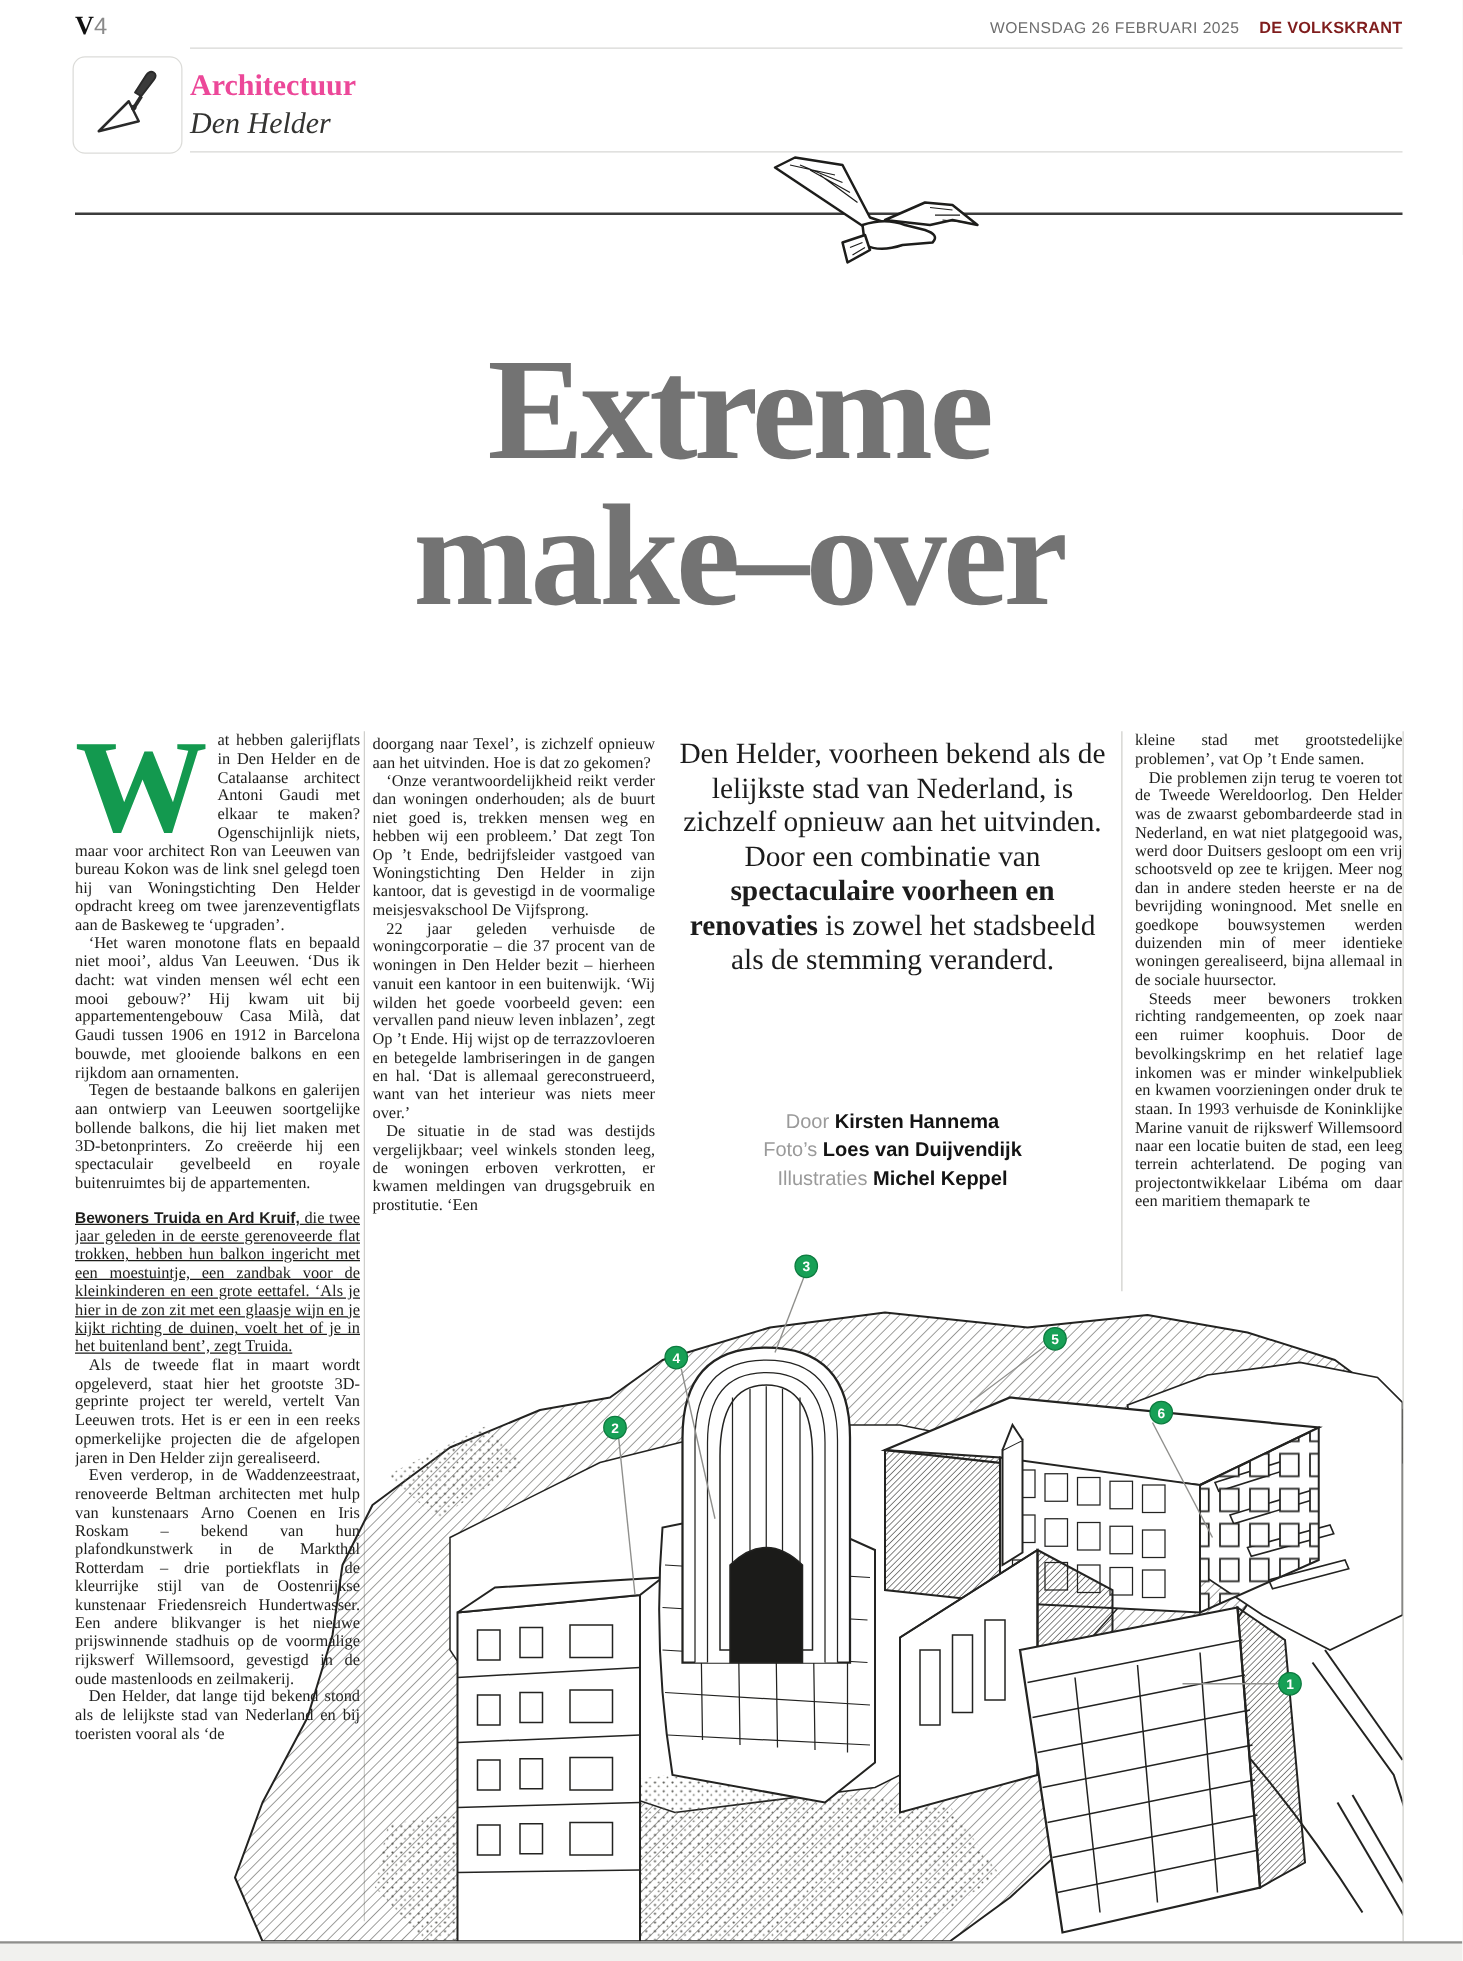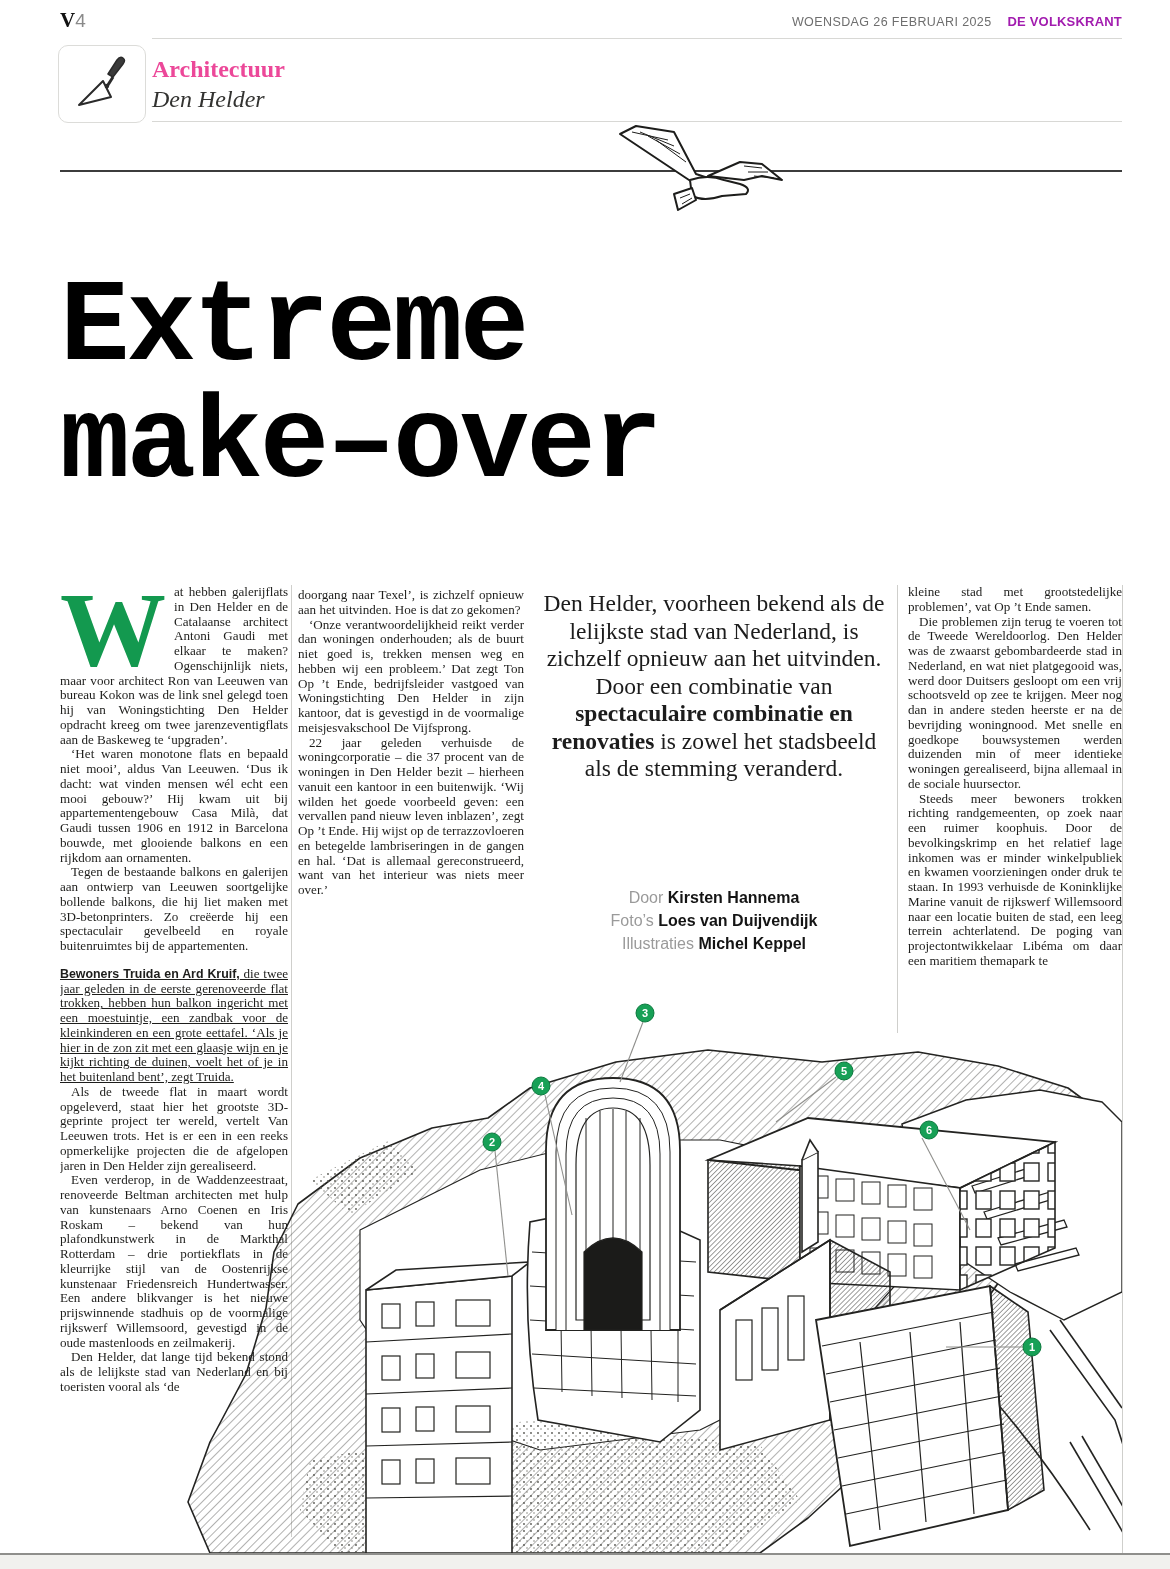--- a/index.html
+++ b/index.html
@@ -11,37 +11,37 @@
   }
   
   .folio { position:absolute; left:60px; top:8px; font-size:21px; }
   .folio .v { font-weight:bold; color:#111; }
   .folio .n { color:#8a8a8a; font-family:"Liberation Sans", sans-serif; font-size:19px; }
   .dateline {
     position:absolute; right:48px; top:14px; text-align:right;
     font-family:"Liberation Sans", sans-serif; font-size:12.5px; color:#6e6e6e;
     letter-spacing:.4px;
   }
-  .dateline .masthead { color:#a21caf; font-weight:bold; font-size:13px; margin-left:12px; letter-spacing:.2px; }
+  .dateline .masthead { color:#7f1d1d; font-weight:bold; font-size:13px; margin-left:12px; letter-spacing:.2px; }
   .hrule { position:absolute; background:#d8d8d5; height:1px; }
   .rule-top    { left:152px; right:48px; top:38px; }
   .rule-sect   { left:152px; right:48px; top:121px; }
   .rule-dark   { left:60px;  right:48px; top:170px; height:1.6px; background:#3c3c3c; }
   .section-box {
     position:absolute; left:58px; top:45px; width:88px; height:78px;
     border:1px solid #dcdcd9; border-radius:10px; background:#fff;
     display:flex; align-items:center; justify-content:center;
   }
   .section-name   { position:absolute; left:152px; top:56px; font-size:24px; font-weight:bold; color:#ec4899; }
   .section-region { position:absolute; left:152px; top:86px; font-size:24px; font-style:italic; color:#333331; }
   .seagull { position:absolute; left:612px; top:118px; }
   
   .headline {
-    position:absolute; left:60px; top:270px; width:1062px; text-align:left;
-    font-weight:bold; color:#000000; font-size:116px; line-height:117px; letter-spacing:-3px;font-family:Liberation Mono, monospace;
+    position:absolute; left:60px; top:270px; width:1062px; text-align:center;
+    font-weight:bold; color:#737373; font-size:116px; line-height:117px; letter-spacing:-3px;
   }
   
   .col {
     position:absolute; font-size:13.1px; line-height:14.75px; text-align:justify;
     color:#1d1d1b; overflow:hidden;
   }
   .col p { text-align:justify; }
   .col p.ind { text-indent:11px; }
   .col p.gap { margin-top:13px;text-decoration:underline; }
   .col1 { left:60px;  top:585px; width:228px; height:950px; }
@@ -133,24 +133,25 @@
     <p class="gap"><span class="lead-bold">Bewoners Truida en Ard Kruif,</span><span> die twee jaar geleden in de eerste gerenoveerde flat trokken, hebben hun balkon ingericht met een moestuintje, een zandbak voor de kleinkinderen en een grote eettafel. ‘Als je hier in de zon zit met een glaasje wijn en je kijkt richting de duinen, voelt het of je in het buitenland bent’, zegt Truida.</span></p>
     <p class="ind">Als de tweede flat in maart wordt opgeleverd, staat hier het grootste 3D-geprinte project ter wereld, vertelt Van Leeuwen trots. Het is er een in een reeks opmerkelijke projecten die de afgelopen jaren in Den Helder zijn gerealiseerd.</p>
     <p class="ind">Even verderop, in de Waddenzeestraat, renoveerde Beltman architecten met hulp van kunstenaars Arno Coenen en Iris Roskam – bekend van hun plafondkunstwerk in de Markthal Rotterdam – drie portiekflats in de kleurrijke stijl van de Oostenrijkse kunstenaar Friedensreich Hundertwasser. Een andere blikvanger is het nieuwe prijswinnende stadhuis op de voormalige rijkswerf Willemsoord, gevestigd in de oude mastenloods en zeilmakerij.</p>
     <p class="ind">Den Helder, dat lange tijd bekend stond als de lelijkste stad van Nederland en bij toeristen vooral als ‘de</p>
   </div>
 
   <div class="col col2">
     <p>doorgang naar Texel’, is zichzelf opnieuw aan het uitvinden. Hoe is dat zo gekomen?</p>
     <p class="ind">‘Onze verantwoordelijkheid reikt verder dan woningen onderhouden; als de buurt niet goed is, trekken mensen weg en hebben wij een probleem.’ Dat zegt Ton Op ’t Ende, bedrijfsleider vastgoed van Woningstichting Den Helder in zijn kantoor, dat is gevestigd in de voormalige meisjesvakschool De Vijfsprong.</p>
     <p class="ind">22 jaar geleden verhuisde de woningcorporatie – die 37 procent van de woningen in Den Helder bezit – hierheen vanuit een kantoor in een buitenwijk. ‘Wij wilden het goede voorbeeld geven: een vervallen pand nieuw leven inblazen’, zegt Op ’t Ende. Hij wijst op de terrazzovloeren en betegelde lambriseringen in de gangen en hal. ‘Dat is allemaal gereconstrueerd, want van het interieur was niets meer over.’</p>
+    <p class="ind">De situatie in de stad was destijds vergelijkbaar; veel winkels stonden leeg, de woningen erboven verkrotten, er kwamen meldingen van drugsgebruik en prostitutie. ‘Een</p>
   </div>
 
   <div class="standfirst">
-    <span>Den Helder, voorheen bekend als de lelijkste stad van Nederland, is zichzelf opnieuw aan het uitvinden. Door een combinatie van </span><b>spectaculaire combinatie en renovaties</b><span> is zowel het stadsbeeld als de stemming veranderd.</span>
+    <span>Den Helder, voorheen bekend als de lelijkste stad van Nederland, is zichzelf opnieuw aan het uitvinden. Door een combinatie van </span><b>spectaculaire voorheen en renovaties</b><span> is zowel het stadsbeeld als de stemming veranderd.</span>
   </div>
 
   <div class="byline">
     <div><span class="lbl">Door </span><span class="nm">Kirsten Hannema</span></div>
     <div><span class="lbl">Foto’s </span><span class="nm">Loes van Duijvendijk</span></div>
     <div><span class="lbl">Illustraties </span><span class="nm">Michel Keppel</span></div>
   </div>
 
   <div class="col col4">
     <p>kleine stad met grootstedelijke problemen’, vat Op ’t Ende samen.</p>

